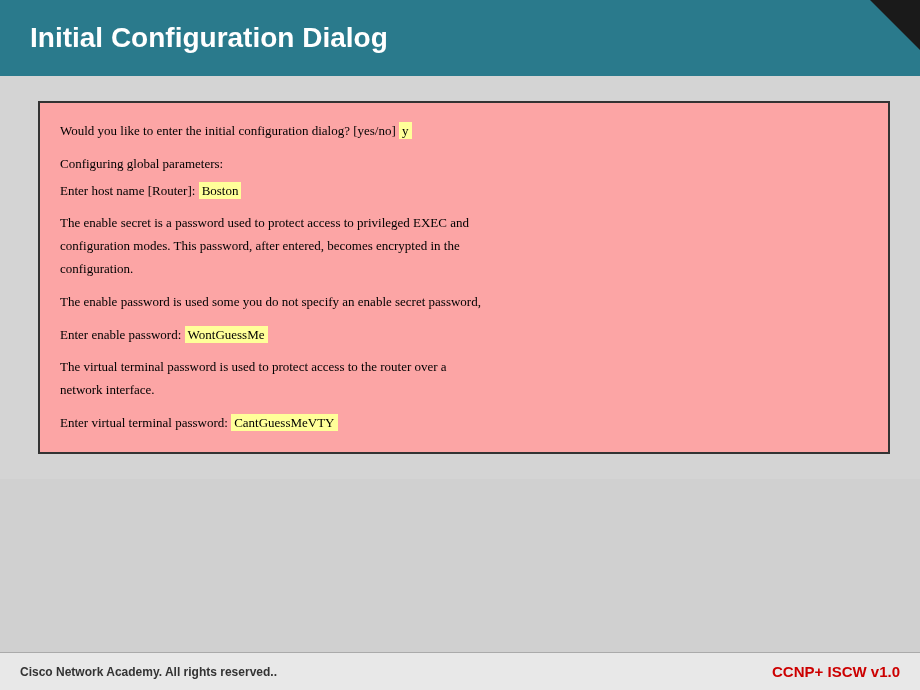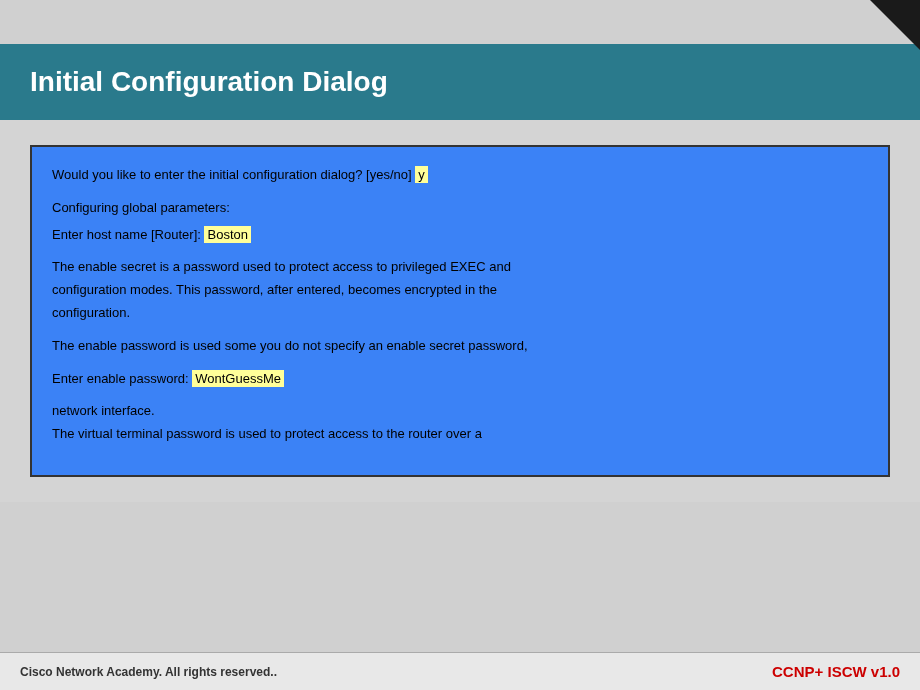--- a/index.html
+++ b/index.html
@@ -25,46 +25,46 @@
       height: 50px;
       background-color: #1a1a1a;
       clip-path: polygon(100% 0, 0 0, 100% 100%);
     }
 
     
     .header {
       background-color: #2a7a8c;
       padding: 22px 30px;
       width: 100%;
-      margin-top: 44px;
     }
 
     .header-title {
       color: #ffffff;
       font-size: 28px;
       font-weight: bold;
       font-family: Arial, sans-serif;
     }
 
     
     .main-content {
       background-color: #d4d4d4;
       padding: 25px 30px;
       flex: 1;
     }
 
     
     .terminal-box {
-      background-color: #3b82f6;
+      background-color: #fca5a5;
       border: 2px solid #333333;
       padding: 18px 20px;
-      font-family: Liberation Sans, sans-serif;
+      font-family: Liberation Serif, serif;
       font-size: 13px;
       line-height: 1.6;
       color: #000000;
+      margin-left: 8px;
     }
 
     .terminal-line {
       margin-bottom: 2px;
     }
 
     .terminal-block {
       margin-bottom: 12px;
     }
 
@@ -132,24 +132,27 @@
 
     <div class="terminal-block" style="margin-top:4px;">
       <div class="terminal-line">    The enable password is used some you do not specify an enable secret password,</div>
     </div>
 
     <div class="terminal-block" style="margin-top:4px;">
       <span>    Enter enable password:</span>&nbsp;<span class="highlight">WontGuessMe</span>
     </div>
 
     <div class="terminal-block" style="margin-top:4px;">
+      <div class="terminal-line">    The virtual terminal password is used to protect access to the router over a</div>
       <div class="terminal-line">network interface.</div>
-      <div class="terminal-line">    The virtual terminal password is used to protect access to the router over a</div>
     </div>
 
+    <div class="terminal-block" style="margin-top:4px; margin-bottom:0;">
+      <span>    Enter virtual terminal password:</span>&nbsp;<span class="highlight">CantGuessMeVTY</span>
+    </div>
 
   </div>
 </div>
 
 <div class="footer">
   <span class="footer-left">Cisco Network Academy. All rights reserved..</span>
   <span class="footer-right">CCNP+ ISCW v1.0</span>
 </div>
 
 </body></html>

